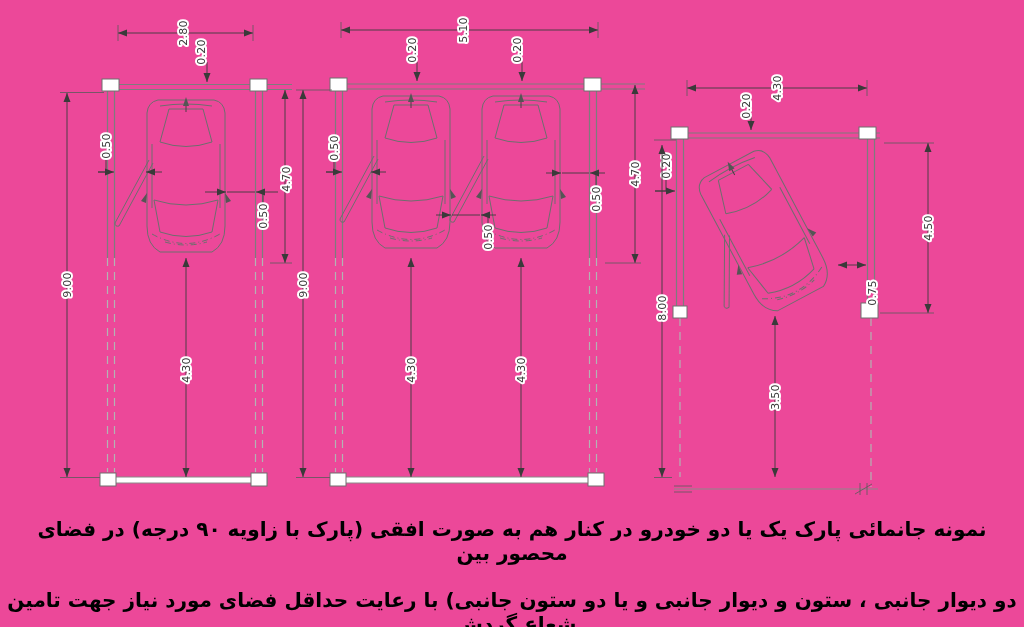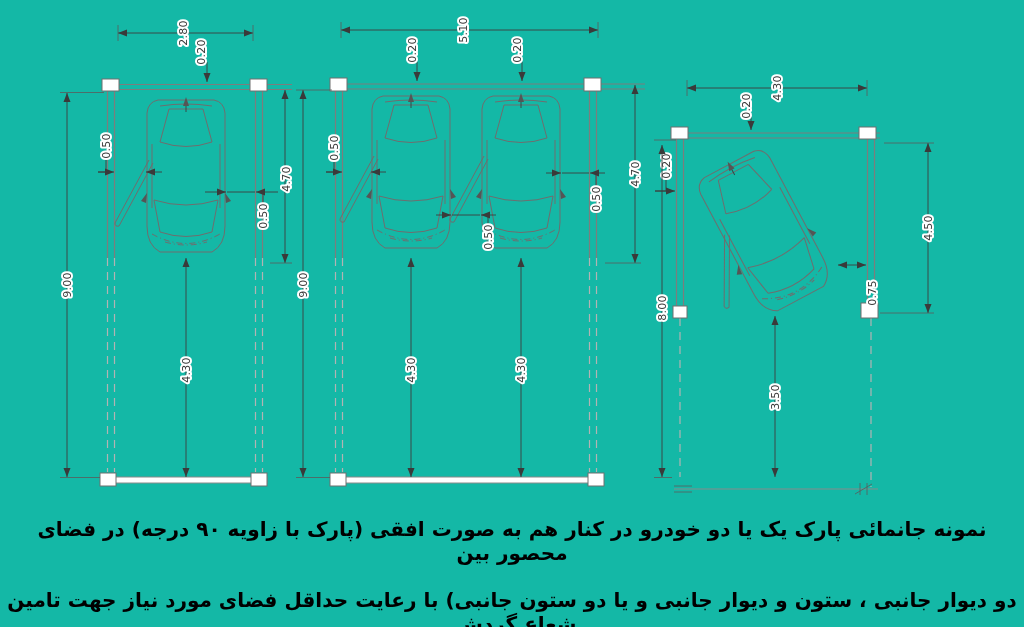--- a/index.html
+++ b/index.html
@@ -1,16 +1,16 @@
 <!DOCTYPE html>
 <html lang="fa"><head>
 <meta charset="utf-8">
 <style>
   html,body{margin:0;padding:0;background:#ffffff;}
-  .page{position:relative;width:1024px;height:627px;background:#14b8a6;overflow:hidden;
+  .page{position:relative;width:1024px;height:627px;background:#ec4899;overflow:hidden;
         font-family:"DejaVu Sans",sans-serif;}
   svg{position:absolute;top:0;left:0;}
   .dim-t{font:11px "DejaVu Sans",sans-serif;fill:#3b3b3b;letter-spacing:.3px;
          stroke:#ffffff;stroke-width:4px;paint-order:stroke;stroke-linejoin:round;}
   .wall{stroke:#7d7d7d;stroke-width:1.2;fill:none;}
   .walld{stroke:#b3b3b3;stroke-width:1.2;fill:none;stroke-dasharray:8 6;}
   .col{stroke:#6f6f6f;stroke-width:1;fill:#ffffff;}
   .bar{stroke:#8a8a8a;stroke-width:1;fill:#ffffff;}
   .dim{stroke:#3d3d3d;stroke-width:0.9;fill:none;}
   .tick{stroke:#5a5a5a;stroke-width:0.8;fill:none;}

